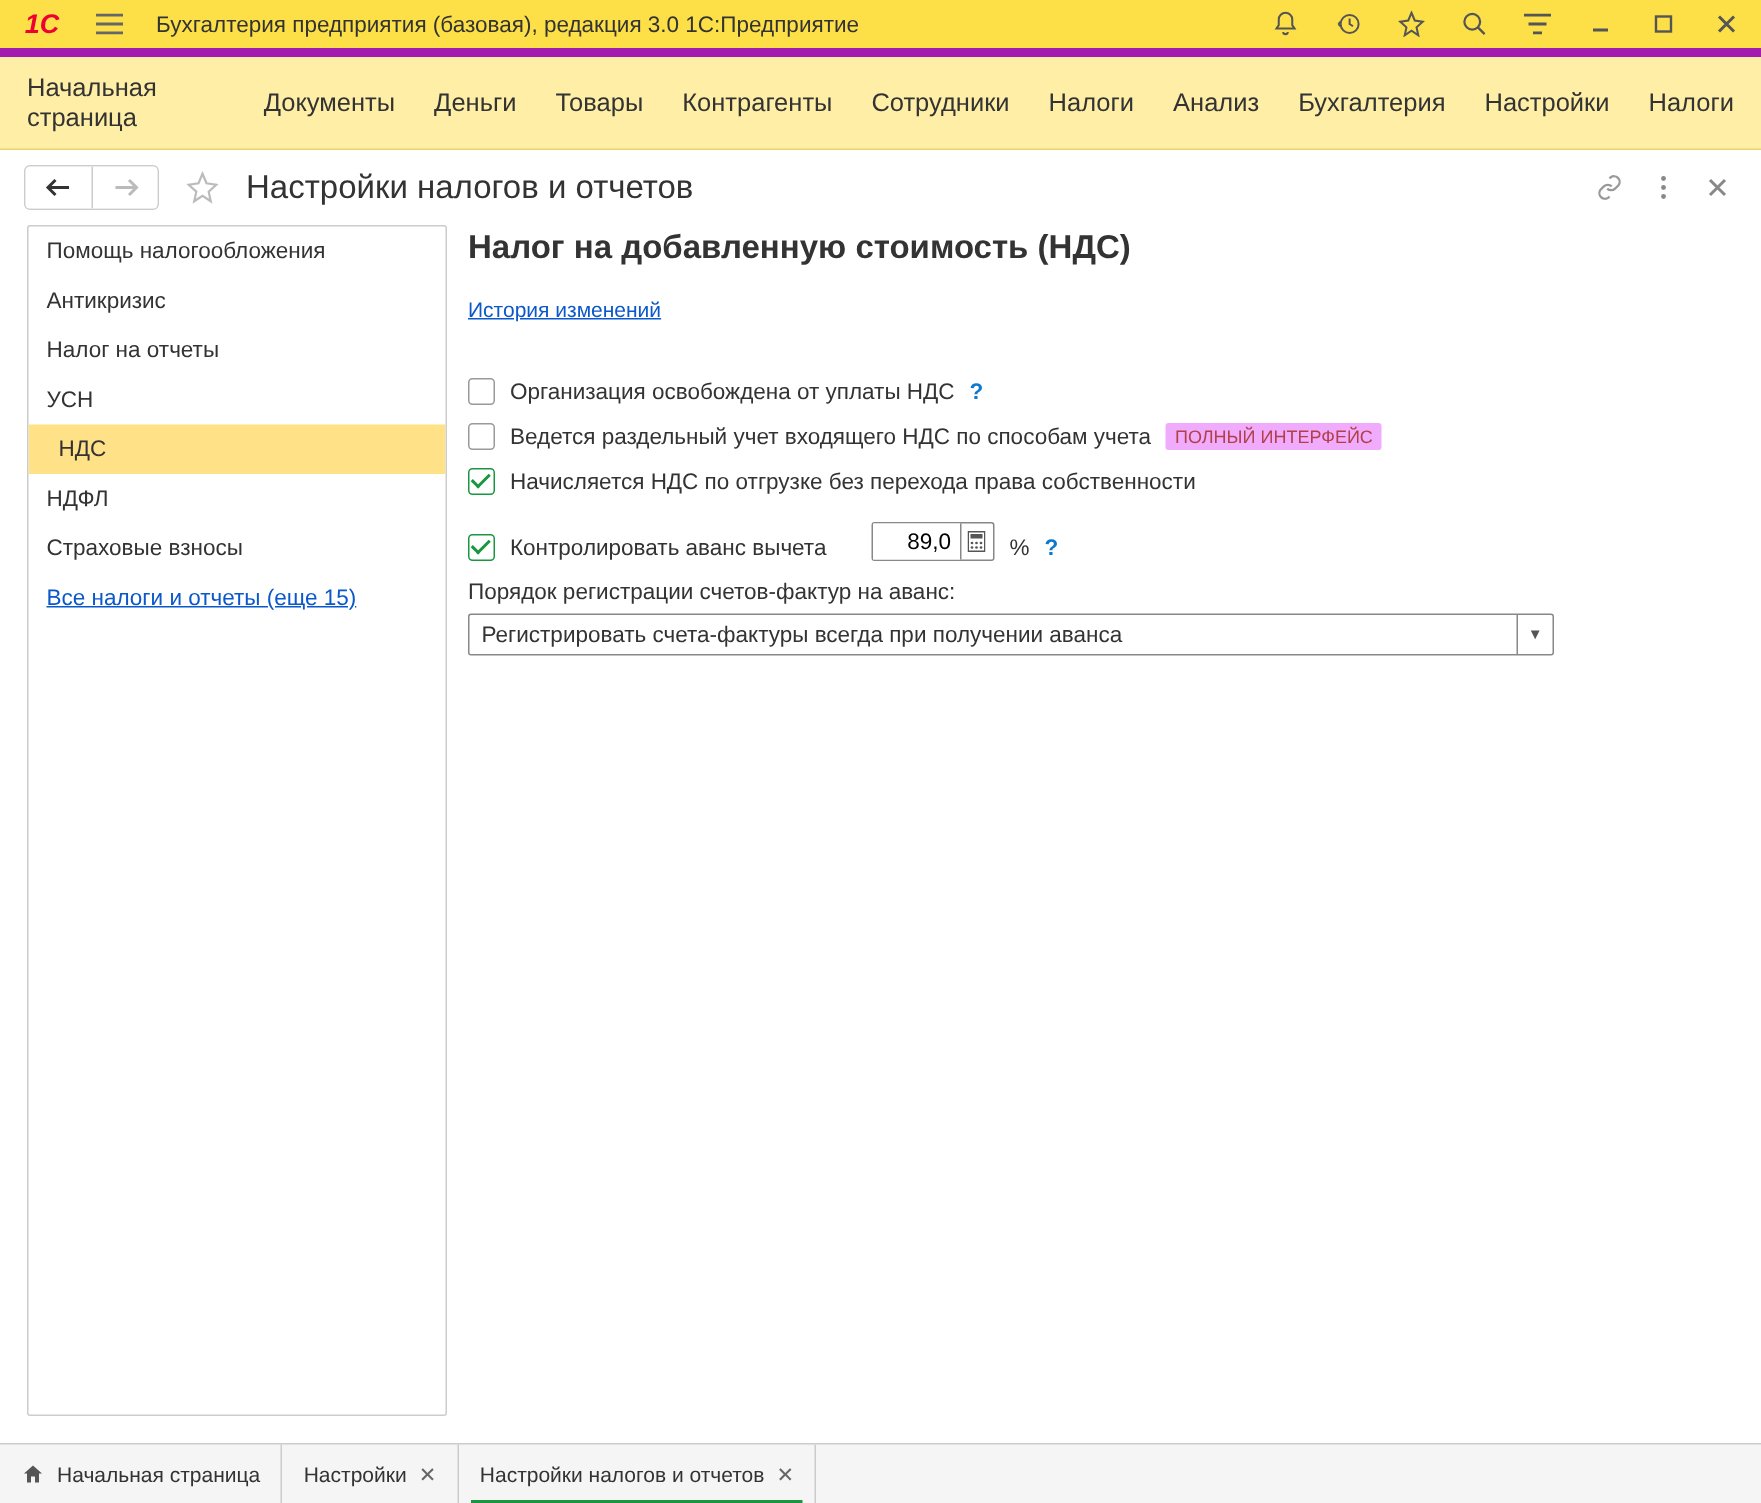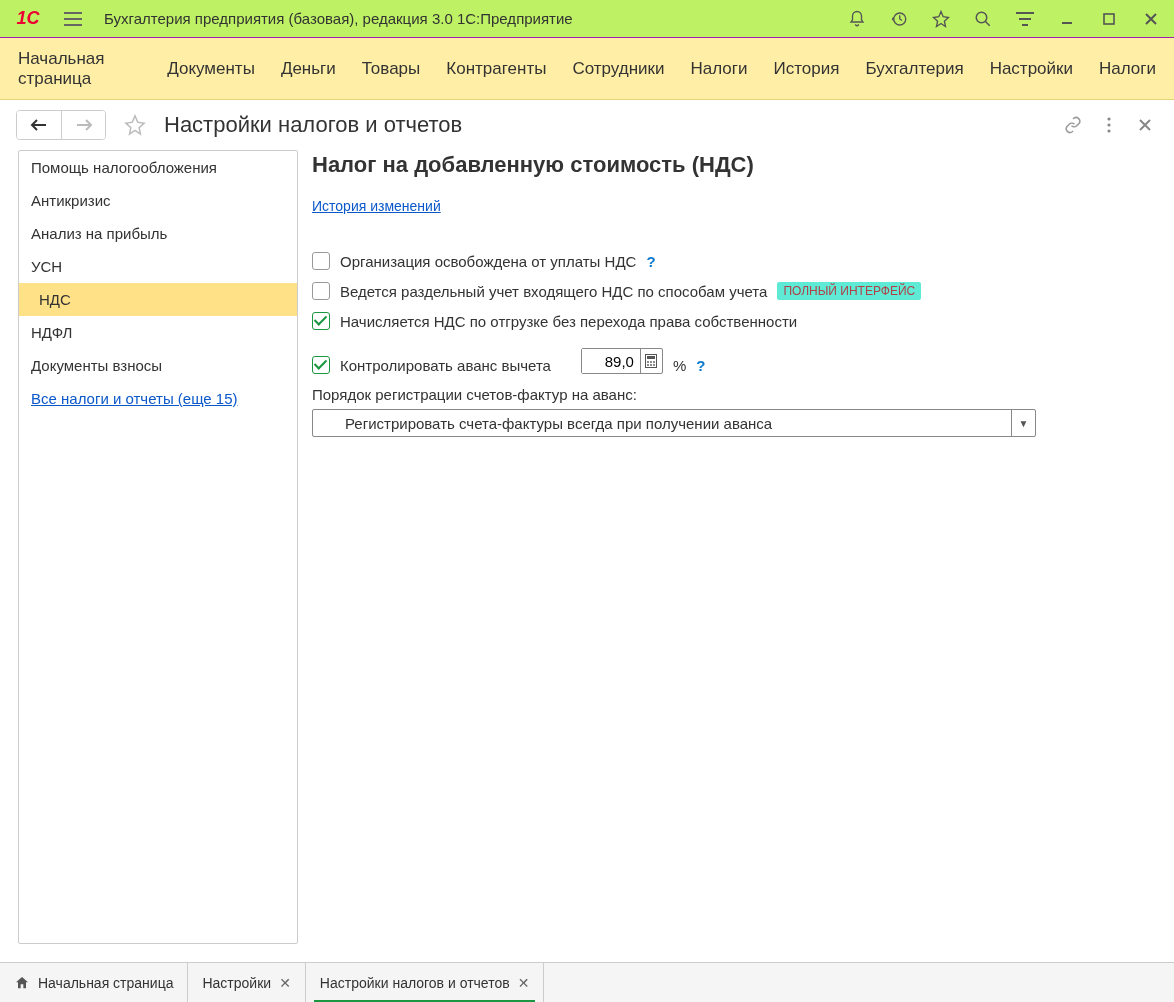--- a/index.html
+++ b/index.html
@@ -11,26 +11,26 @@
     width: 1174px;
     height: 1002px;
     overflow: hidden;
     display: flex;
     flex-direction: column;
   }
 
   
   .titlebar {
     height: 38px;
-    background: #bef264;
+    background: #fde047;
     display: flex;
     align-items: center;
     padding: 0 6px 0 8px;
     gap: 8px;
-    border-bottom: 1px solid #a21caf;
+    border-bottom: 6px solid #a21caf;
   }
   .logo {
     width: 40px; height: 24px;
     display:flex; align-items:center; justify-content:center;
     color:#e03;
     font-weight:bold;
     font-size:18px;
     font-style: italic;
   }
   .titlebar .title-text { font-size: 15px; color:#333; margin-left: 6px; }
@@ -139,21 +139,21 @@
   .chk.checked::after {
     content:"";
     position:absolute;
     left:4px; top:0px;
     width:5px; height:10px;
     border-right:2.5px solid #1a9641;
     border-bottom:2.5px solid #1a9641;
     transform: rotate(45deg);
   }
   .badge-highlight {
-    background:#5eead4;
+    background:#f0abfc;
     color:#b14049;
     font-size:12px;
     padding:2px 6px;
     border-radius:2px;
   }
   .help-q { color:#0a79ce; cursor:pointer; font-weight:bold; }
 
   .num-input-wrap {
     display:flex; align-items:center; border:1px solid #888;
     height:26px; border-radius:2px;
@@ -169,21 +169,21 @@
   }
   .label-block {
     margin-top:10px;
     font-size:15px;
     margin-bottom:6px;
   }
   .dropdown {
     display:flex;align-items:center;border:1px solid #888;border-radius:2px;
     height:28px; width:724px;
   }
-  .dropdown .dd-text { flex:1; padding:0 8px; font-size:15px;margin-left:24px; }
+  .dropdown .dd-text { flex:1; padding:0 8px; font-size:15px; }
   .dropdown .dd-btn {
     width:24px;height:26px;border-left:1px solid #888;
     display:flex;align-items:center;justify-content:center;cursor:pointer;
     font-size:10px;color:#555;
   }
 
   
   .footer-tabs {
     height:40px;
     border-top:1px solid #ccc;
@@ -266,21 +266,21 @@
 </div>
 
 <div class="menubar">
   <div class="menu-item">Начальная страница</div>
   <div class="menu-item">Документы</div>
   <div class="menu-item">Деньги</div>
   <div class="menu-item">Товары</div>
   <div class="menu-item">Контрагенты</div>
   <div class="menu-item">Сотрудники</div>
   <div class="menu-item">Налоги</div>
-  <div class="menu-item">История</div>
+  <div class="menu-item">Анализ</div>
   <div class="menu-item">Бухгалтерия</div>
   <div class="menu-item">Настройки</div>
   <div class="menu-item">Налоги</div>
 </div>
 
 <div class="page-header">
   <div class="nav-btns">
     <div class="nav-btn">
       <svg width="18" height="12" viewBox="0 0 18 12">
           <path d="M7 1L2 6l5 5M2 6h14" stroke="#333" stroke-width="2" fill="none"></path>
@@ -315,25 +315,25 @@
     <svg width="12" height="12" viewBox="0 0 12 12">
         <path d="M1 1l10 10M11 1L1 11" stroke="#888" stroke-width="2"></path>
       </svg>
   </div>
 </div>
 
 <div class="body-area">
   <div class="sidebar">
     <div class="sidebar-item">Помощь налогообложения</div>
     <div class="sidebar-item">Антикризис</div>
-    <div class="sidebar-item">Анализ на прибыль</div>
+    <div class="sidebar-item">Налог на отчеты</div>
     <div class="sidebar-item">УСН</div>
     <div class="sidebar-item selected">НДС</div>
     <div class="sidebar-item">НДФЛ</div>
-    <div class="sidebar-item">Документы взносы</div>
+    <div class="sidebar-item">Страховые взносы</div>
     <div class="sidebar-item link">Все налоги и отчеты (еще 15)</div>
   </div>
 
   <div class="content">
     <h1>Налог на добавленную стоимость (НДС)</h1>
     <a class="hist-link">История изменений</a>
 
     <div class="row">
       <div class="chk"></div>
       <span>Организация освобождена от уплаты НДС</span>

